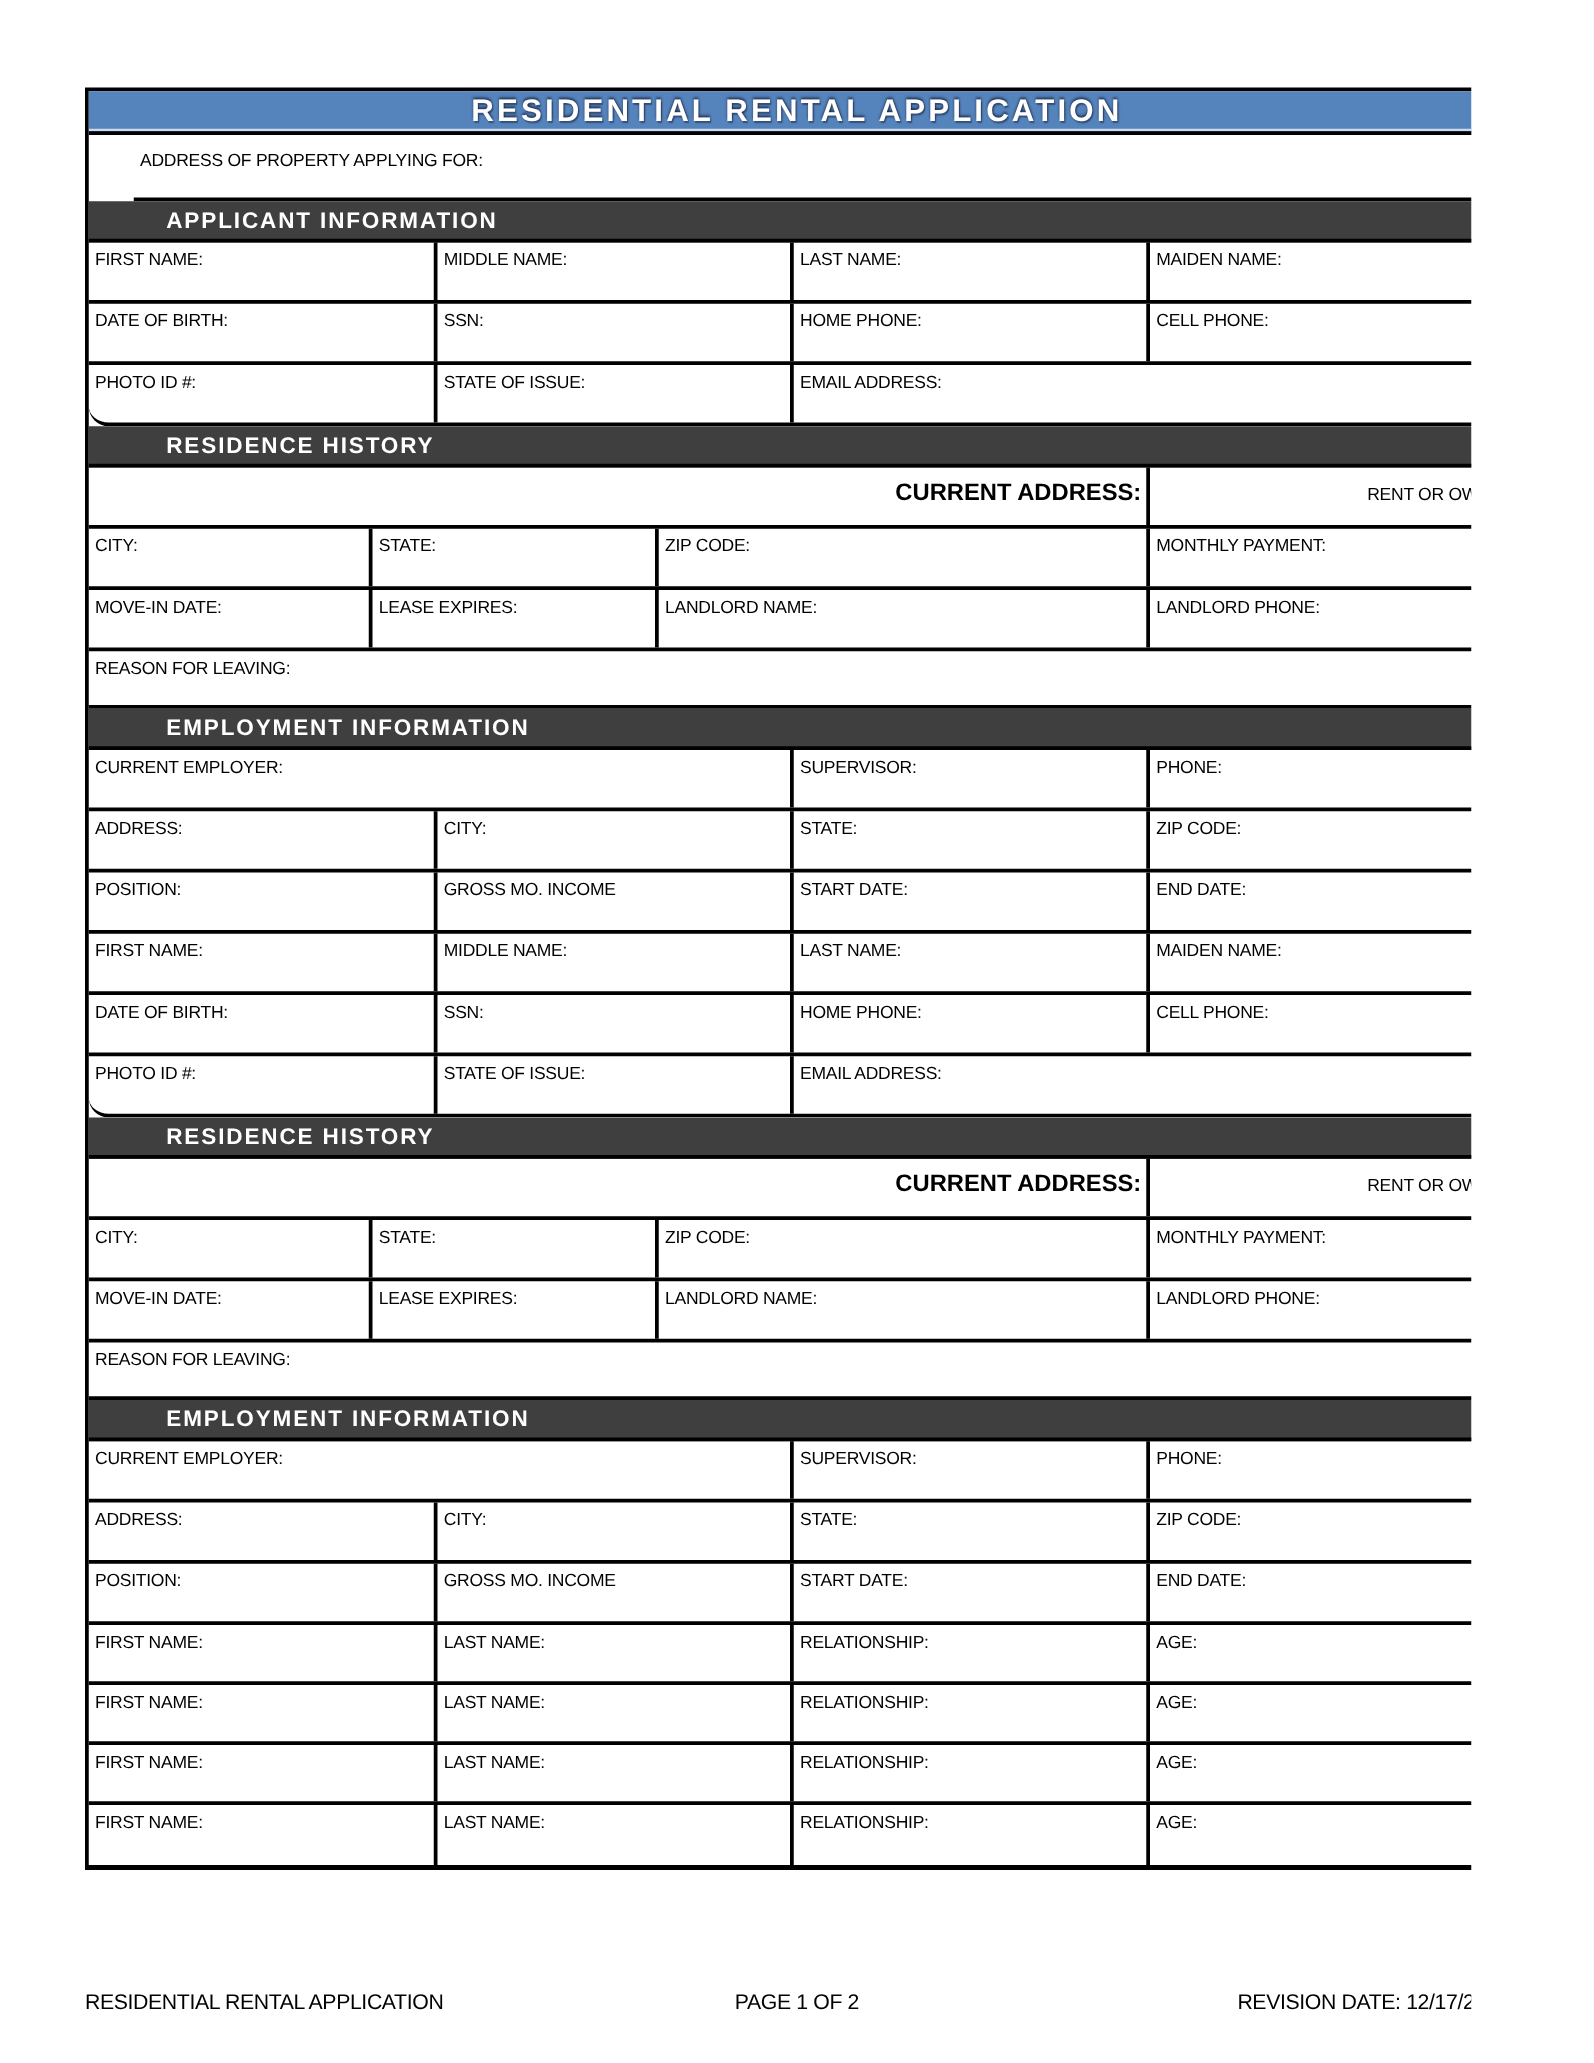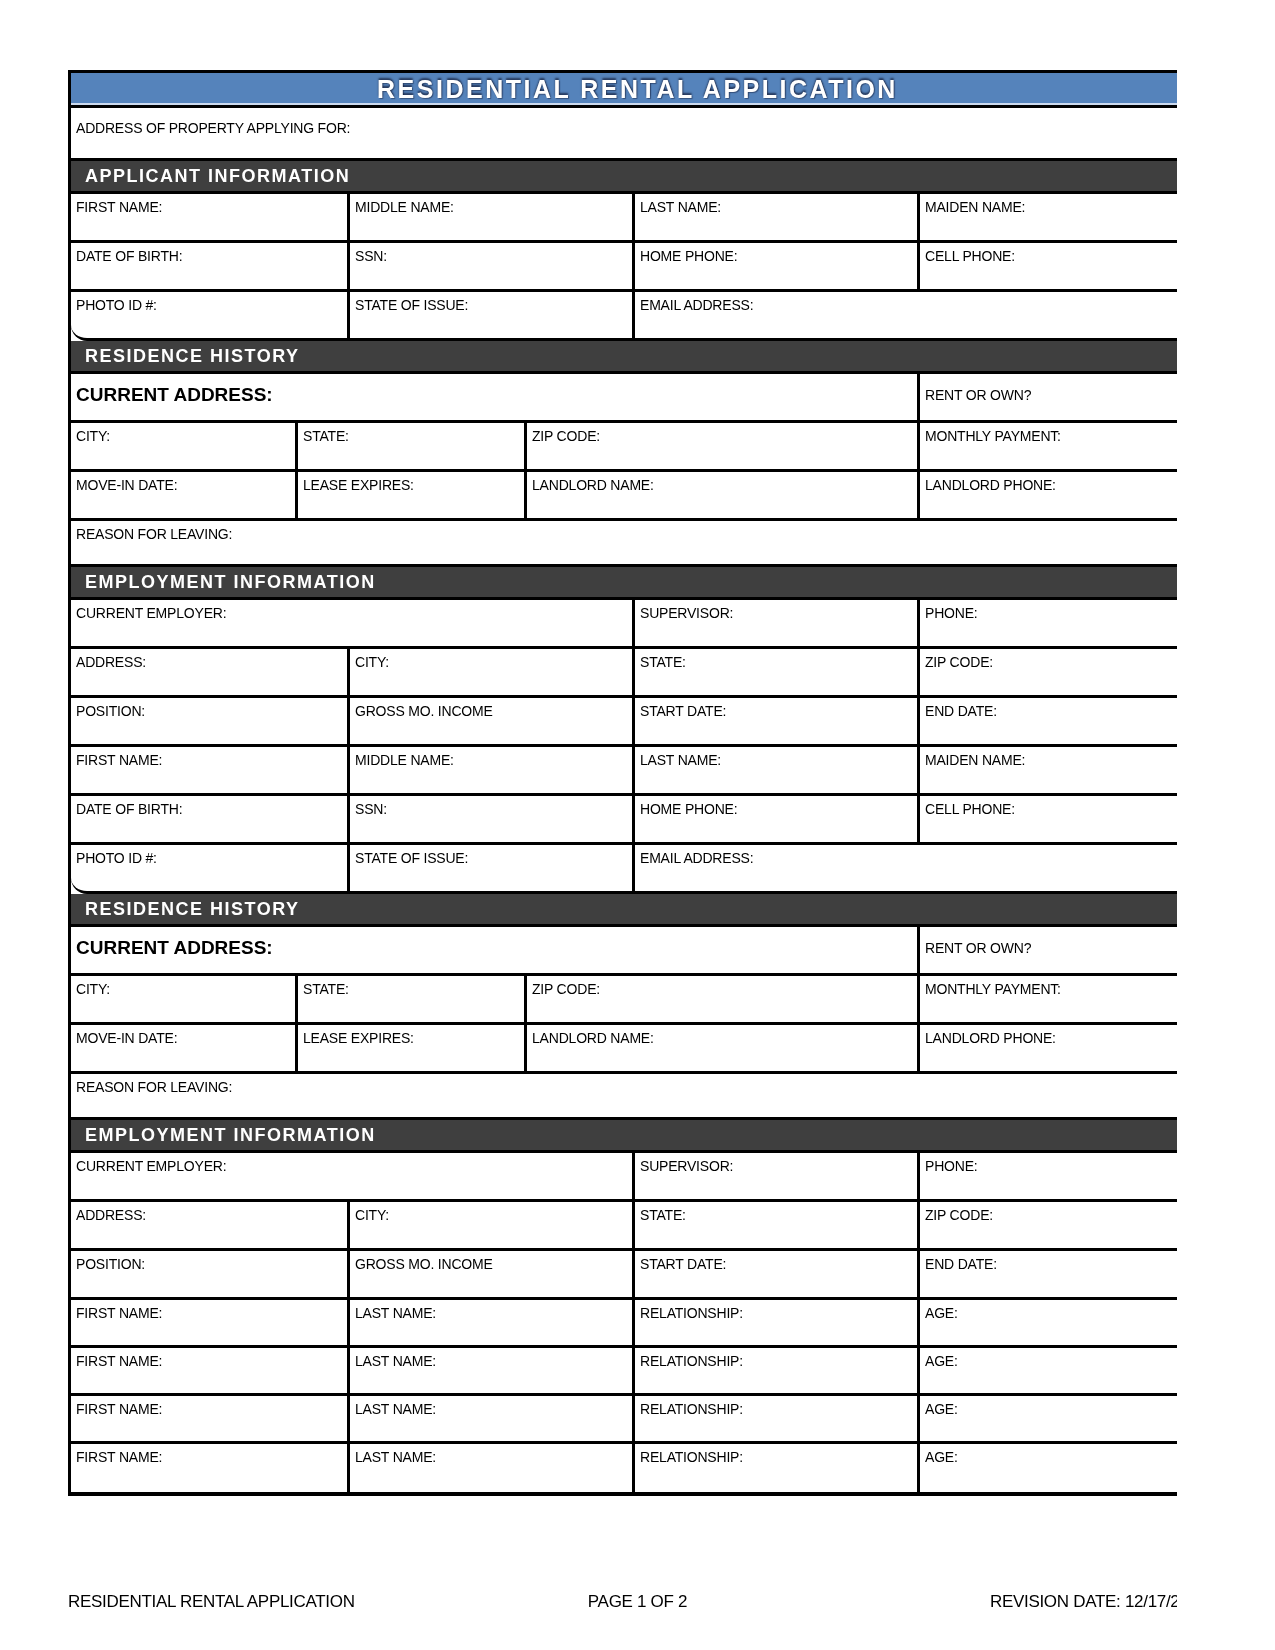--- a/index.html
+++ b/index.html
@@ -54,20 +54,21 @@
     align-items: center;
     padding-left: 14px;
     gap: 9px;
   }
   .sec .sec-title {
     color: #fff;
     font-weight: bold;
     font-size: 18px;
     letter-spacing: 1.5px;
     white-space: nowrap;
+    margin-left: 48px;
   }
   .sec .sec-title.big { font-size: 21px; letter-spacing: 1px; }
   .sec .sec-note {
     color: #fff;
     font-size: 11px;
     letter-spacing: 0.2px;
     white-space: nowrap;
   }
   .row {
     box-sizing: border-box;
@@ -89,31 +90,31 @@
     letter-spacing: -0.2px;
     line-height: 1.15;
     white-space: nowrap;
   }
   .lbl.big {
     font-size: 19px;
     font-weight: bold;
     letter-spacing: 0;
     padding-top: 9px;
   }
-  .r-top { min-height: 53px; }
+  .r-top { min-height: 53px; margin-left: 36px; }
   .r-top .lbl { padding-top: 12px; }
   .r-reason { min-height: 46px; }
   .r-occ { min-height: 48px; }
   .r-curraddr .lbl { padding-top: 13px; }
   .r-curraddr .lbl.big { padding-top: 10px; }
   
   .c-top   { grid-template-columns: 564px 1fr; }
   .c-4     { grid-template-columns: 279px 285px 285px 1fr; }
   .c-photo { grid-template-columns: 279px 285px 1fr; border-radius: 16px; }
-  .c-curr  { grid-template-columns: 849px 1fr; }
+  .c-curr  { grid-template-columns: 849px 1fr; text-align: right; }
   .c-res   { grid-template-columns: 227px 229px 393px 1fr; }
   .c-emp   { grid-template-columns: 564px 285px 1fr; }
   .c-full  { grid-template-columns: 1fr; }
   .footer {
     position: absolute;
     left: 68px;
     top: 1592px;
     width: 1139px;
     display: flex;
     align-items: baseline;

